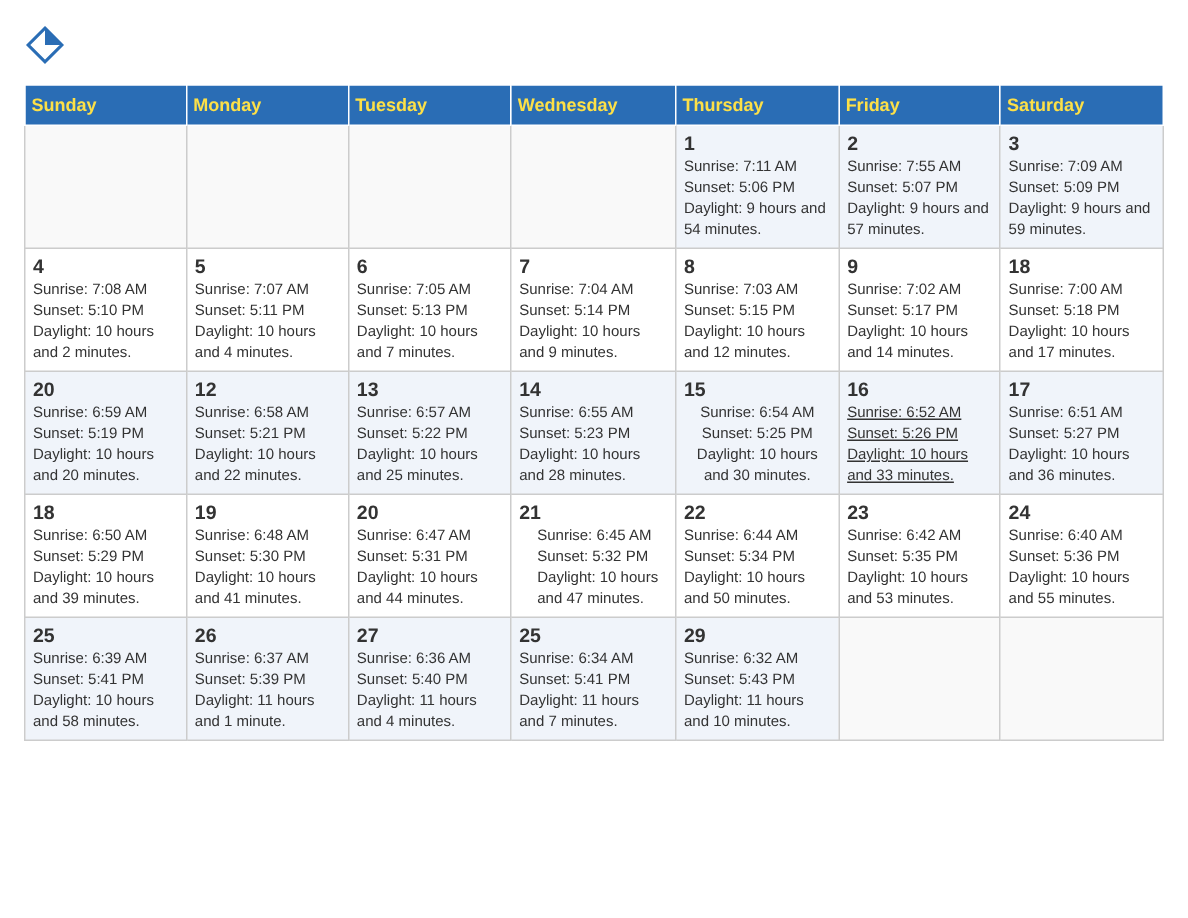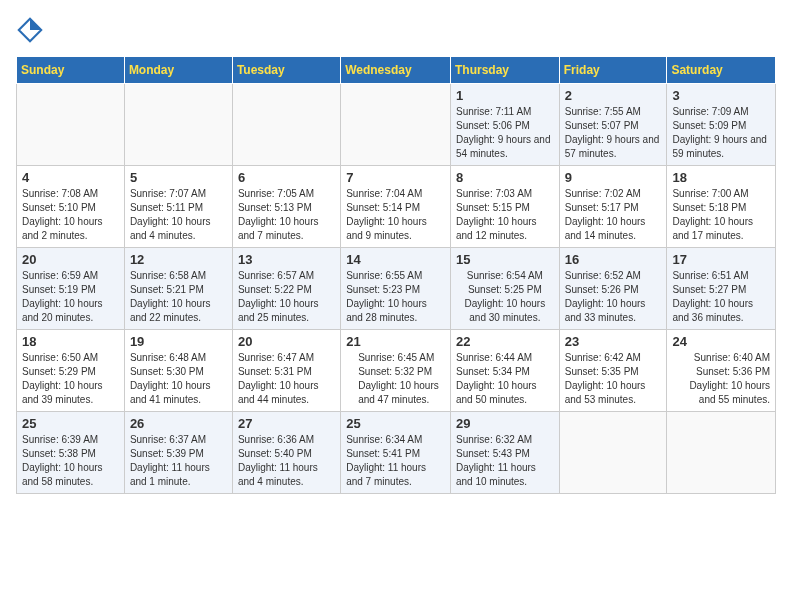--- a/index.html
+++ b/index.html
@@ -214,21 +214,21 @@
 Daylight: 10 hours and 28 minutes.</div>
         </td>
         <td>
           <span class="day-number">15</span>
           <div class="day-info" style="white-space: pre-line; text-align: center;">Sunrise: 6:54 AM
 Sunset: 5:25 PM
 Daylight: 10 hours and 30 minutes.</div>
         </td>
         <td>
           <span class="day-number">16</span>
-          <div class="day-info" style="white-space: pre-line;">Sunrise: 6:52 AM
+          <div class="day-info" style="white-space: pre-line; text-decoration: underline;">Sunrise: 6:52 AM
 Sunset: 5:26 PM
 Daylight: 10 hours and 33 minutes.</div>
         </td>
         <td>
           <span class="day-number">17</span>
           <div class="day-info" style="white-space: pre-line;">Sunrise: 6:51 AM
 Sunset: 5:27 PM
 Daylight: 10 hours and 36 minutes.</div>
         </td>
       </tr>
@@ -264,30 +264,30 @@
 Daylight: 10 hours and 50 minutes.</div>
         </td>
         <td>
           <span class="day-number">23</span>
           <div class="day-info" style="white-space: pre-line;">Sunrise: 6:42 AM
 Sunset: 5:35 PM
 Daylight: 10 hours and 53 minutes.</div>
         </td>
         <td>
           <span class="day-number">24</span>
-          <div class="day-info" style="white-space: pre-line; text-align: right;">Sunrise: 6:40 AM
+          <div class="day-info" style="white-space: pre-line;">Sunrise: 6:40 AM
 Sunset: 5:36 PM
 Daylight: 10 hours and 55 minutes.</div>
         </td>
       </tr>
       <tr>
         <td>
           <span class="day-number">25</span>
           <div class="day-info" style="white-space: pre-line;">Sunrise: 6:39 AM
-Sunset: 5:38 PM
+Sunset: 5:41 PM
 Daylight: 10 hours and 58 minutes.</div>
         </td>
         <td>
           <span class="day-number">26</span>
           <div class="day-info" style="white-space: pre-line;">Sunrise: 6:37 AM
 Sunset: 5:39 PM
 Daylight: 11 hours and 1 minute.</div>
         </td>
         <td>
           <span class="day-number">27</span>

